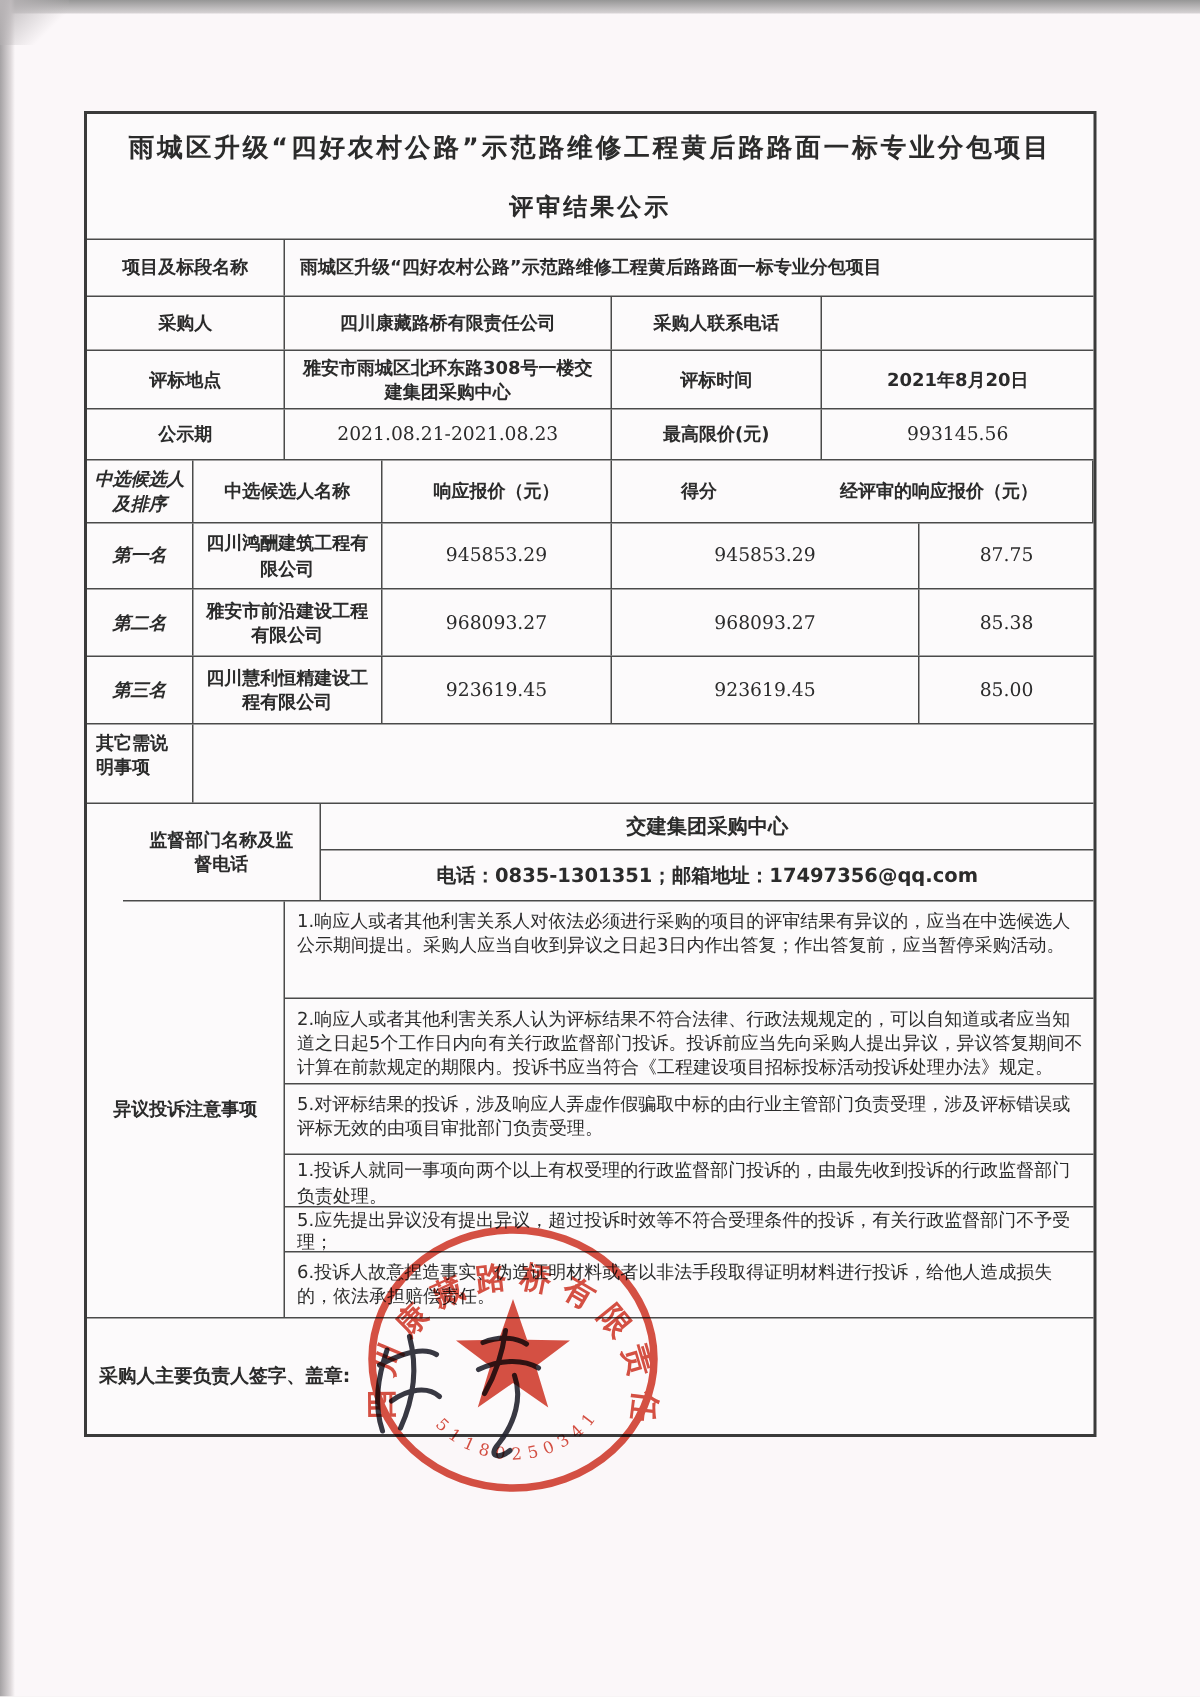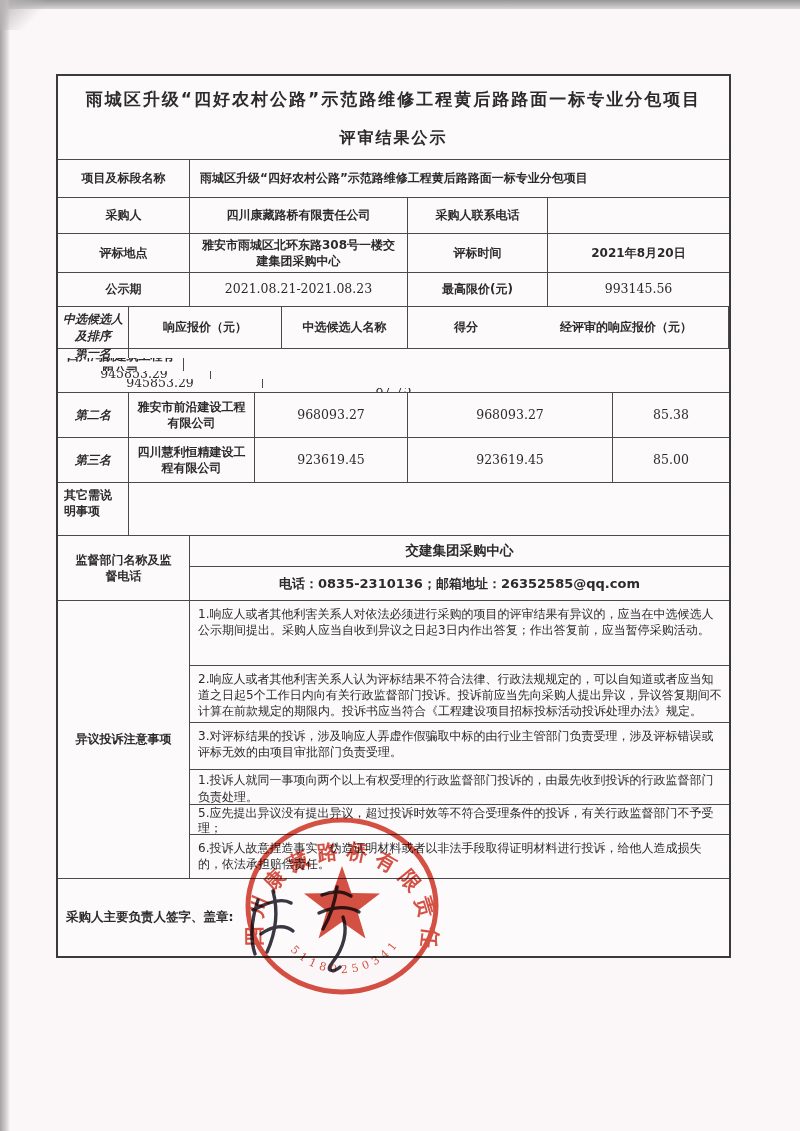--- a/index.html
+++ b/index.html
@@ -52,28 +52,28 @@
   .h-purchaser{height:36px;}
   .h-venue{height:39px;}
   .h-publicity{height:34px;}
   
   .cw1{width:71px;padding:2px 4px;font-style:italic;}
   .cw2{width:126px;}
   .cw3{width:153px;}
   .cw4{width:205px;}
   .cw5{flex:1;}
   .h-chead{height:42px;}
-  .h-c1{height:44px;flex-direction:column;}
+  .h-c1{height:44px;}
   .h-c2{height:45px;}
   .h-c3{height:45px;}
   
   .h-other{height:53px;}
   .other-label{width:71px;justify-content:flex-start;text-align:left;padding:4px 6px;align-items:flex-start;}
   
-  .h-superv{height:65px;}
+  .h-superv{height:65px;margin-left:24px;}
   .sub-col{flex:1;display:flex;flex-direction:column;}
   .sub-row{border-bottom:1px solid #4a4a4a;display:flex;align-items:center;justify-content:center;box-sizing:border-box;}
   .sub-row:last-child{border-bottom:none;}
   .sup-dept{height:31px;font-size:13.5px;font-weight:700;}
   .sup-contact{flex:1;font-size:13px;font-weight:600;}
   
   .h-objection{height:278px;}
   .obj-item{
     font-size:12px;font-weight:500;line-height:1.35;text-align:left;
     padding:5px 5px 2px 8px;display:block;box-sizing:border-box;
@@ -128,22 +128,22 @@
 
     <div class="row h-publicity">
       <div class="c w-lab">公示期</div>
       <div class="c w-v1 num">2021.08.21-2021.08.23</div>
       <div class="c w-lab2">最高限价(元)</div>
       <div class="c w-v2 last num">993145.56</div>
     </div>
 
     <div class="row h-chead">
       <div class="c cw1">中选候选人及排序</div>
+      <div class="c cw2">中选候选人名称</div>
       <div class="c cw3">响应报价（元）</div>
-      <div class="c cw2">中选候选人名称</div>
       <div class="c cw5 last">得分</div>
       <div class="c cw4">经评审的响应报价（元）</div>
     </div>
 
     <div class="row h-c1">
       <div class="c cw1">第一名</div>
       <div class="c cw2">四川鸿酬建筑工程有限公司</div>
       <div class="c cw3 num">945853.29</div>
       <div class="c cw4 num">945853.29</div>
       <div class="c cw5 last num">87.75</div>
@@ -165,30 +165,30 @@
 
     <div class="row h-other">
       <div class="c other-label">其它需说明事项</div>
       <div class="c last" style="flex:1;"></div>
     </div>
 
     <div class="row h-superv">
       <div class="c w-lab">监督部门名称及监督电话</div>
       <div class="sub-col">
         <div class="sub-row sup-dept">交建集团采购中心</div>
-        <div class="sub-row sup-contact">电话：0835-2310136；邮箱地址：26352585@qq.com</div>
+        <div class="sub-row sup-contact">电话：0835-1301351；邮箱地址：17497356@qq.com</div>
       </div>
     </div>
 
     <div class="row h-objection">
       <div class="c w-lab">异议投诉注意事项</div>
       <div class="sub-col">
         <div class="obj-item oi1">1.响应人或者其他利害关系人对依法必须进行采购的项目的评审结果有异议的，应当在中选候选人公示期间提出。采购人应当自收到异议之日起3日内作出答复；作出答复前，应当暂停采购活动。</div>
         <div class="obj-item oi2">2.响应人或者其他利害关系人认为评标结果不符合法律、行政法规规定的，可以自知道或者应当知道之日起5个工作日内向有关行政监督部门投诉。投诉前应当先向采购人提出异议，异议答复期间不计算在前款规定的期限内。投诉书应当符合《工程建设项目招标投标活动投诉处理办法》规定。</div>
-        <div class="obj-item oi3">3.对评标结果的投诉，涉及响应人弄虚作假骗取中标的由行业主管部门负责受理，涉及评标错误或评标无效的由项目审批部门负责受理。</div>
+        <div class="obj-item oi3">5.对评标结果的投诉，涉及响应人弄虚作假骗取中标的由行业主管部门负责受理，涉及评标错误或评标无效的由项目审批部门负责受理。</div>
         <div class="obj-item oi4">1.投诉人就同一事项向两个以上有权受理的行政监督部门投诉的，由最先收到投诉的行政监督部门负责处理。</div>
         <div class="obj-item oi5">5.应先提出异议没有提出异议，超过投诉时效等不符合受理条件的投诉，有关行政监督部门不予受理；</div>
         <div class="obj-item oi6">6.投诉人故意捏造事实、伪造证明材料或者以非法手段取得证明材料进行投诉，给他人造成损失的，依法承担赔偿责任。</div>
       </div>
     </div>
 
     <div class="row h-sign">
       <div class="c sign-cell last">采购人主要负责人签字、盖章:</div>
     </div>
 

